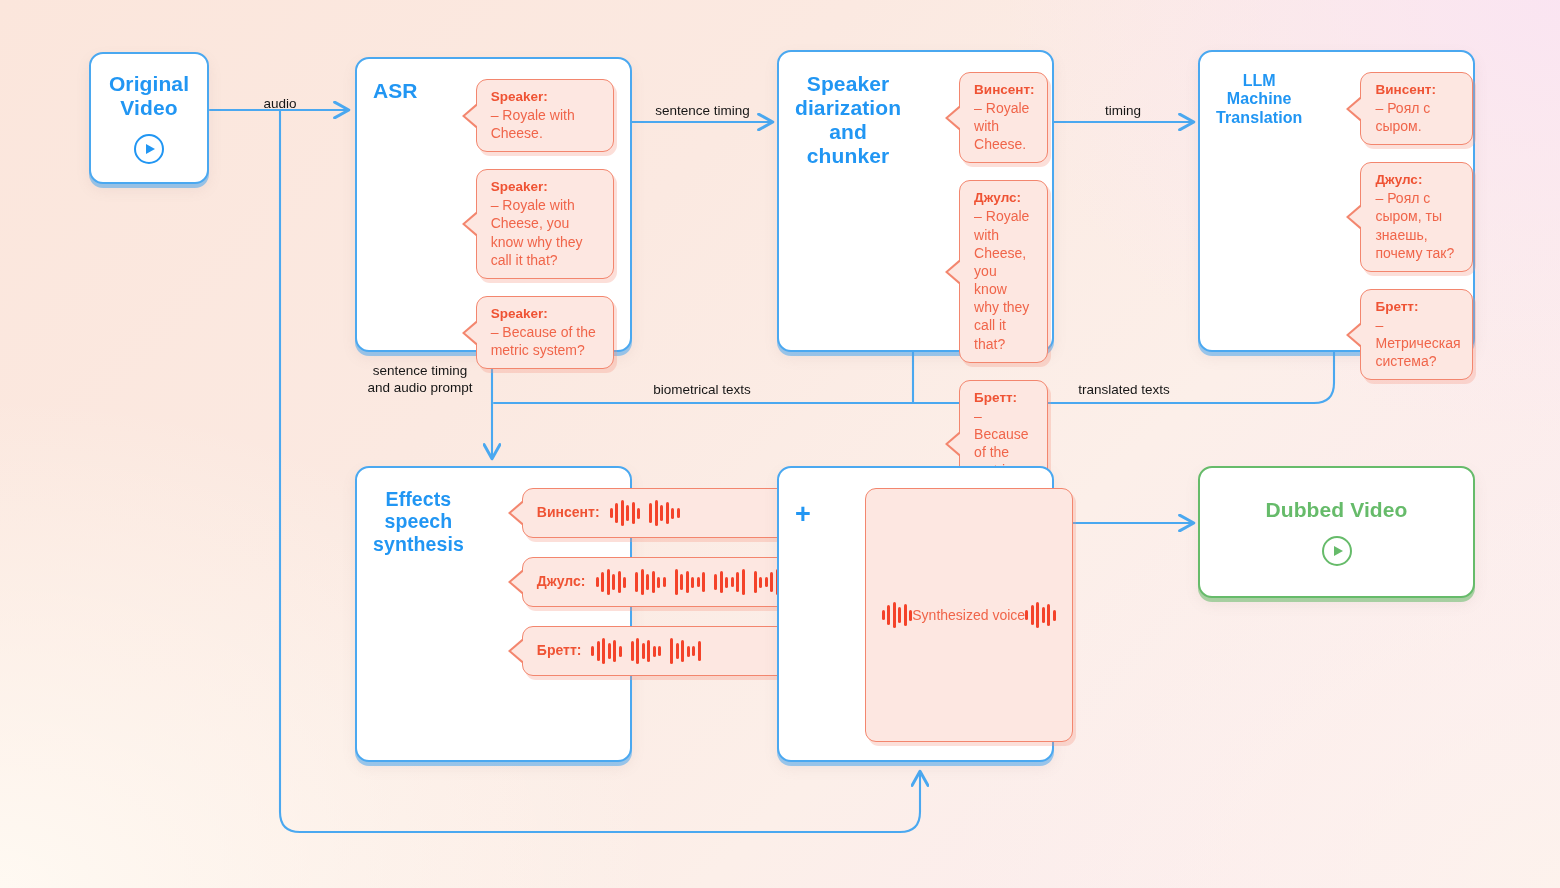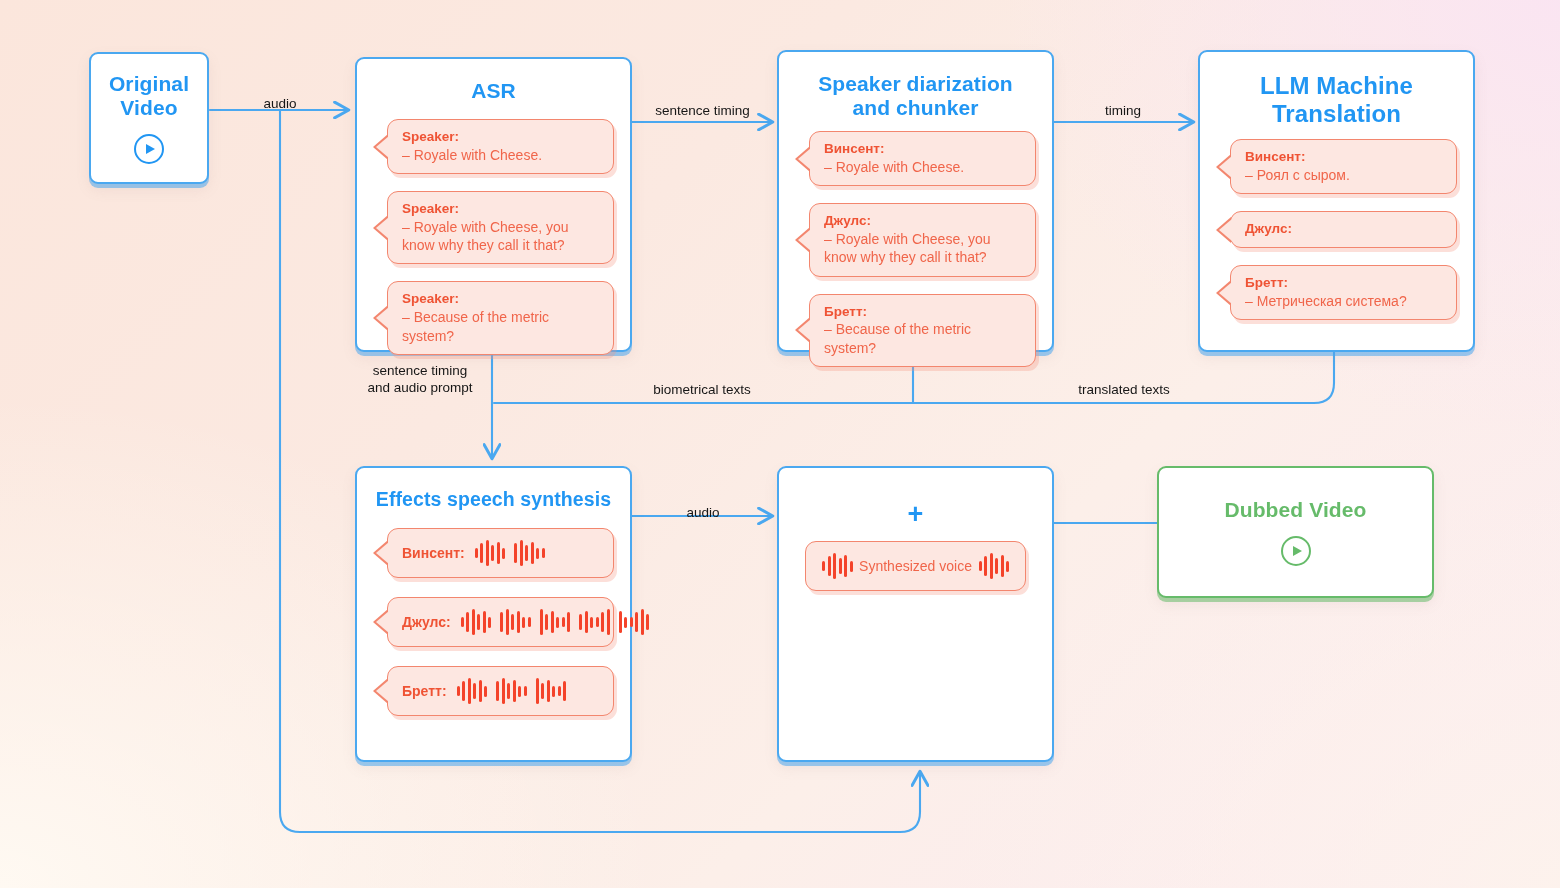--- a/index.html
+++ b/index.html
@@ -16,21 +16,21 @@
       radial-gradient(ellipse 900px 700px at 100% 0%,   rgba(250,228,242,0.95) 0%, rgba(250,228,242,0) 62%),
       radial-gradient(ellipse 1100px 820px at 0% 100%,  rgba(255,250,243,0.95) 0%, rgba(255,250,243,0) 60%),
       radial-gradient(ellipse 1000px 780px at 100% 100%,rgba(253,243,236,0.9) 0%, rgba(253,243,236,0) 62%),
       linear-gradient(135deg,#fbe6dc 0%,#fbe9e1 35%,#fcefe9 65%,#fbeaf1 100%);
   }
   #wires{position:absolute;inset:0;width:1560px;height:888px;pointer-events:none;}
 
   
   .node{
     position:absolute;background:#ffffff;
-    border:2px solid #4aa8f0;border-radius:9px;
+    border:2px solid #4aa8f0;border-radius:14px;
     box-shadow:0 4px 0 0 rgba(74,168,240,0.55), 0 6px 14px rgba(150,120,120,0.10);
     box-sizing:border-box;
   }
   .node.green{
     border-color:#66bb6a;
     box-shadow:0 4px 0 0 rgba(102,187,106,0.55), 0 6px 14px rgba(150,120,120,0.10);
   }
   .node-title{
     color:#2196f3;font-size:21px;font-weight:700;text-align:center;
     line-height:1.15;letter-spacing:.1px;
@@ -40,21 +40,21 @@
   
   .terminal{display:flex;flex-direction:column;align-items:center;justify-content:center;gap:14px;}
   .play-icon{width:30px;height:30px;border:2px solid #2196f3;border-radius:50%;
     display:flex;align-items:center;justify-content:center;box-sizing:border-box;}
   .play-icon i{display:block;width:0;height:0;border-left:9px solid #2196f3;
     border-top:5.5px solid transparent;border-bottom:5.5px solid transparent;margin-left:3px;}
   .node.green .play-icon{border-color:#66bb6a;}
   .node.green .play-icon i{border-left-color:#66bb6a;}
 
   
-  .proc{padding:20px 16px 18px 16px;display:flex;flex-direction:column;}
+  .proc{padding:20px 16px 18px 16px;display:flex;gap:44px;}
   .proc .node-title{margin-bottom:16px;}
   .bubbles{display:flex;flex-direction:column;gap:17px;padding-left:14px;}
 
   
   .bubble{
     position:relative;background:#fde7e1;border:1.6px solid #f3866e;border-radius:11px;
     padding:9px 12px 9px 14px;box-sizing:border-box;
     box-shadow:3px 4px 0 0 rgba(245,150,130,0.30);
   }
   .bubble .tail-o,.bubble .tail-i{position:absolute;width:0;height:0;}
@@ -185,32 +185,34 @@
     <div class="bubble">
       <span class="tail-o"></span>
       <span class="tail-i"></span>
       <span class="spk">Бретт:</span>
       <span class="txt" style="white-space:pre-line;">– Because of the metric system?</span>
     </div>
   </div>
 </div>
 
 <div class="node proc" style="left:1198px;top:50px;width:277px;height:302px;">
-  <div class="node-title" style="white-space:pre-line;margin-bottom:12px;font-size:24px;">LLM Machine Translation</div>
+  <div class="node-title" style="white-space:pre-line;margin-bottom:12px;font-size:16px;">LLM Machine Translation</div>
   <div class="bubbles">
     <div class="bubble">
       <span class="tail-o"></span>
       <span class="tail-i"></span>
       <span class="spk">Винсент:</span>
       <span class="txt" style="white-space:pre-line;">– Роял с сыром.</span>
     </div>
     <div class="bubble">
       <span class="tail-o"></span>
       <span class="tail-i"></span>
       <span class="spk">Джулс:</span>
+      <span class="txt" style="white-space:pre-line;">– Роял с сыром, ты знаешь,
+почему так?</span>
     </div>
     <div class="bubble">
       <span class="tail-o"></span>
       <span class="tail-i"></span>
       <span class="spk">Бретт:</span>
       <span class="txt" style="white-space:pre-line;">– Метрическая система?</span>
     </div>
   </div>
 </div>
 
@@ -341,18 +343,18 @@
           <b style="height: 20px;"></b>
           <b style="height: 26px;"></b>
           <b style="height: 16px;"></b>
           <b style="height: 22px;"></b>
           <b style="height: 11px;"></b>
         </span>
       </span>
   </div>
 </div>
 
-<div class="node green terminal" style="left:1157px;top:466px;width:277px;height:132px;">
+<div class="node green terminal" style="left:1198px;top:466px;width:277px;height:132px;">
   <div class="node-title" style="white-space:pre-line;">Dubbed Video</div>
   <div class="play-icon">
       <i></i>
     </div>
 </div>
 
 </body></html>

